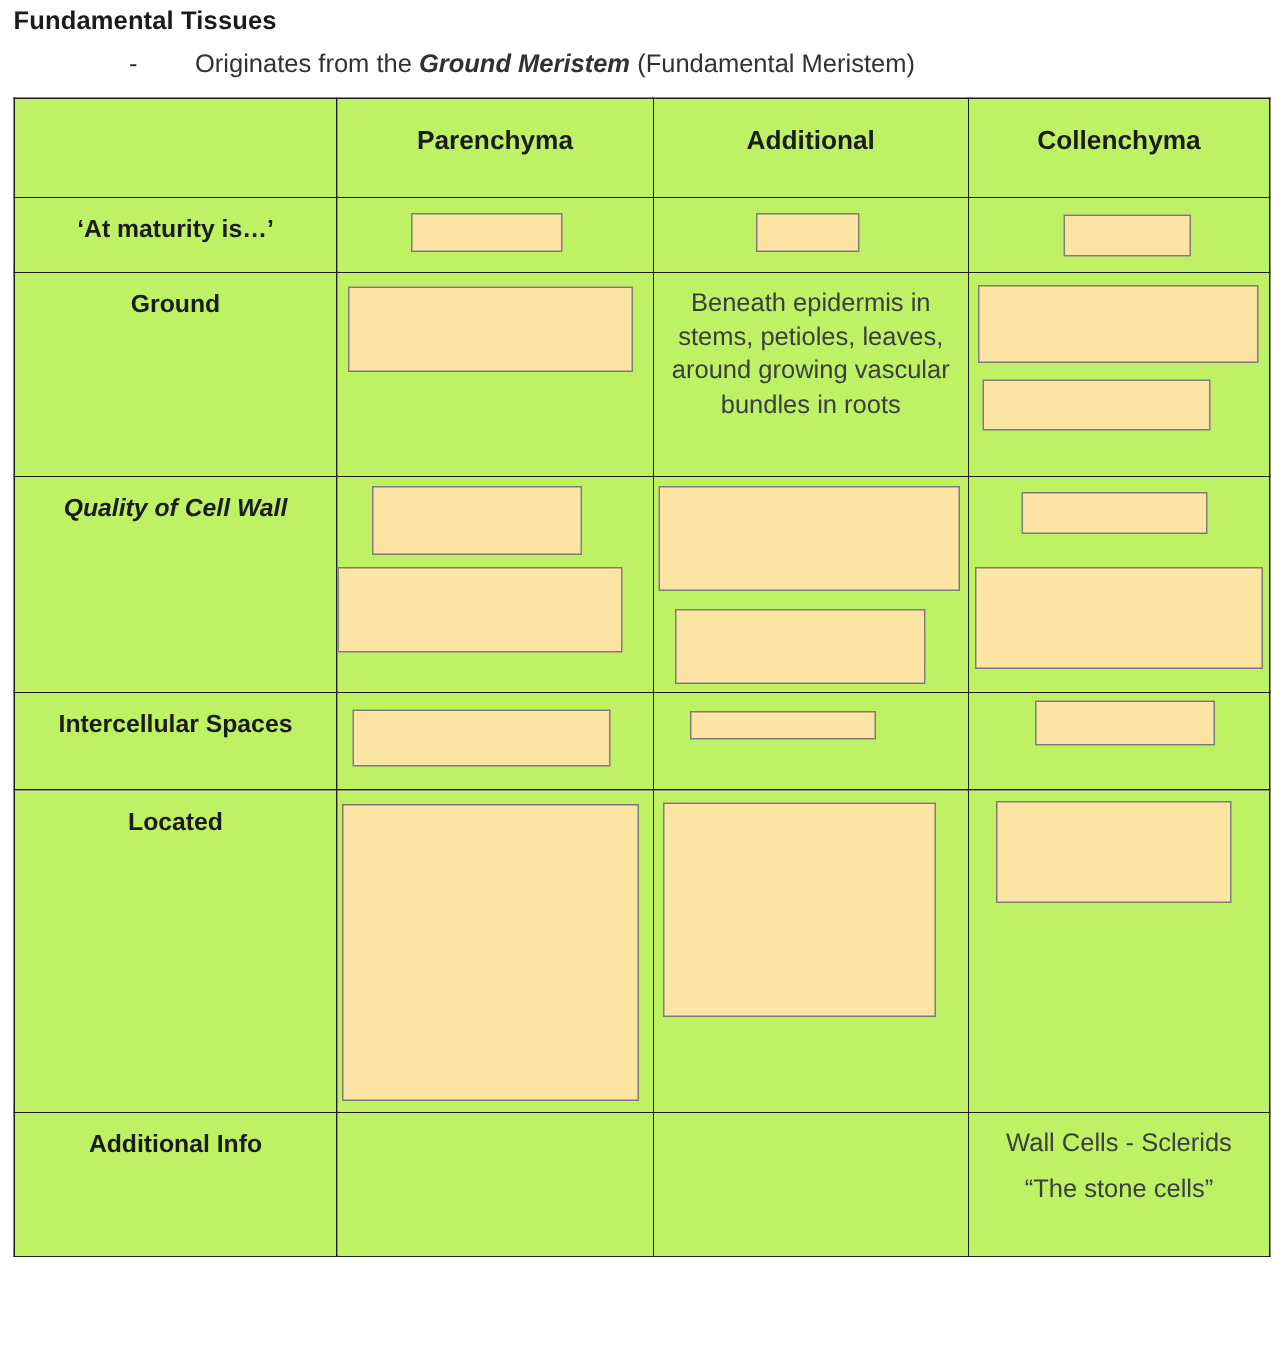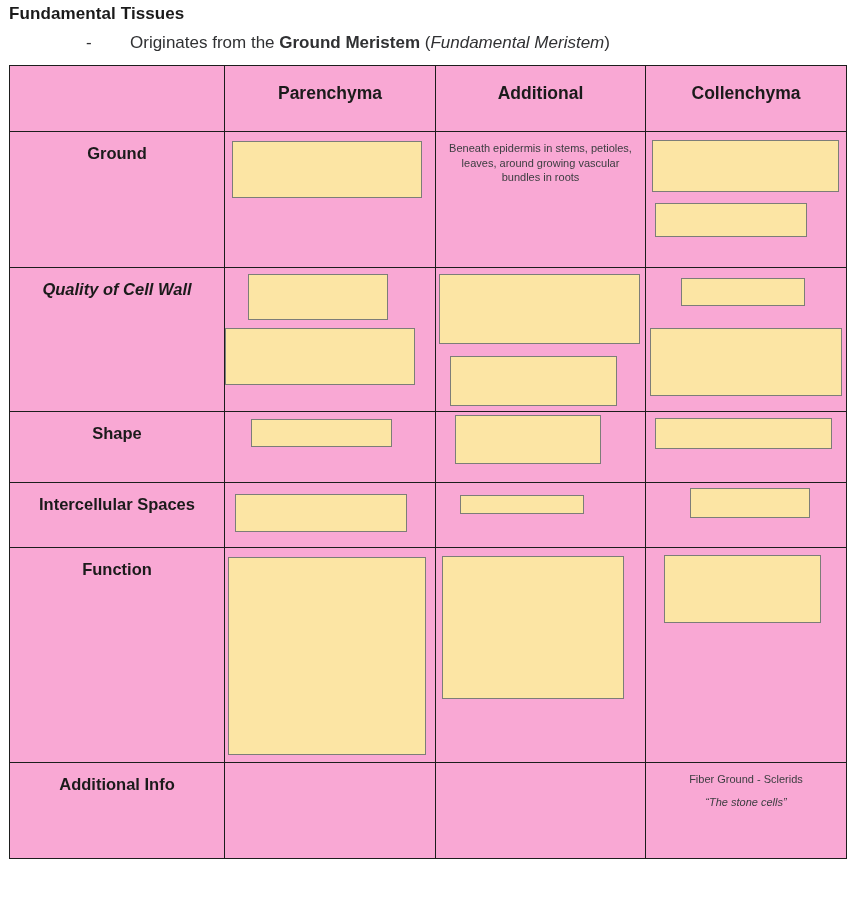--- a/index.html
+++ b/index.html
@@ -44,41 +44,41 @@
     color: #303133;
     white-space: nowrap;
   }
   .bullet-dash {
     display: inline-block;
     width: 44px;
     color: #303133;
   }
   .bi {
     font-weight: bold;
+    font-style: italic;
   }
   .it {
-    font-style: italic;
   }
 
   
   .tbl {
     position: absolute;
     left: 9px;
     top: 65px;
     width: 837px;
     border-collapse: collapse;
     table-layout: fixed;
     background: #ffffff;
   }
   .tbl td {
     border: 1.6px solid #1d1d1d;
     padding: 0;
     vertical-align: top;
     position: relative;
-    background: #f9a8d4;
+    background: #bef264;
   }
 
   col.c-label { width: 215px; }
   col.c-par   { width: 211px; }
   col.c-col   { width: 210px; }
   col.c-scl   { width: 201px; }
 
   
   .cellbox {
     position: relative;
@@ -100,21 +100,21 @@
   .colhead {
     font-size: 17.5px;
     font-weight: bold;
     text-align: center;
     color: #1b1b1b;
     padding-top: 17px;
     box-sizing: border-box;
   }
 
   .celltext {
-    font-size: 11px;
+    font-size: 17px;
     line-height: 1.33;
     text-align: center;
     color: #3b3d40;
     padding: 9px 10px 8px 10px;
     box-sizing: border-box;
   }
 
   
   .redaction {
     position: absolute;
@@ -148,20 +148,40 @@
             <div class="colhead">Parenchyma</div>
           </td>
           <td style="height: 65px;">
             <div class="colhead">Additional</div>
           </td>
           <td style="height: 65px;">
             <div class="colhead">Collenchyma</div>
           </td>
         </tr>
         <tr>
+          <td style="height: 49px;">
+            <div class="rowhead">‘At maturity is…’</div>
+          </td>
+          <td style="height: 49px;">
+            <div class="cellbox" style="height: 46px;">
+              <div class="redaction" style="left: 49px; top: 10px; width: 101px; height: 26px; background: rgb(252, 229, 164); border-color: rgb(125, 125, 120);"></div>
+            </div>
+          </td>
+          <td style="height: 49px;">
+            <div class="cellbox" style="height: 46px;">
+              <div class="redaction" style="left: 68px; top: 10px; width: 69px; height: 26px; background: rgb(252, 229, 164); border-color: rgb(125, 125, 120);"></div>
+            </div>
+          </td>
+          <td style="height: 49px;">
+            <div class="cellbox" style="height: 46px;">
+              <div class="redaction" style="left: 63px; top: 11px; width: 85px; height: 28px; background: rgb(252, 229, 164); border-color: rgb(125, 125, 120);"></div>
+            </div>
+          </td>
+        </tr>
+        <tr>
           <td style="height: 135px;">
             <div class="rowhead">Ground</div>
           </td>
           <td style="height: 135px;">
             <div class="cellbox" style="height: 132px;">
               <div class="redaction" style="left: 7px; top: 9px; width: 190px; height: 57px; background: rgb(252, 229, 164); border-color: rgb(125, 125, 120);"></div>
             </div>
           </td>
           <td style="height: 135px;">
             <div class="cellbox" style="height: 132px;">
@@ -192,40 +212,20 @@
             </div>
           </td>
           <td style="height: 143px;">
             <div class="cellbox" style="height: 140px;">
               <div class="redaction" style="left: 35px; top: 10px; width: 124px; height: 28px; background: rgb(252, 229, 164); border-color: rgb(125, 125, 120);"></div>
               <div class="redaction" style="left: 4px; top: 60px; width: 192px; height: 68px; background: rgb(252, 229, 164); border-color: rgb(125, 125, 120);"></div>
             </div>
           </td>
         </tr>
         <tr>
-          <td style="height: 70px;">
-            <div class="rowhead">Shape</div>
-          </td>
-          <td style="height: 70px;">
-            <div class="cellbox" style="height: 67px;">
-              <div class="redaction" style="left: 26px; top: 7px; width: 141px; height: 28px; background: rgb(252, 229, 164); border-color: rgb(125, 125, 120);"></div>
-            </div>
-          </td>
-          <td style="height: 70px;">
-            <div class="cellbox" style="height: 67px;">
-              <div class="redaction" style="left: 19px; top: 3px; width: 146px; height: 49px; background: rgb(252, 229, 164); border-color: rgb(125, 125, 120);"></div>
-            </div>
-          </td>
-          <td style="height: 70px;">
-            <div class="cellbox" style="height: 67px;">
-              <div class="redaction" style="left: 9px; top: 6px; width: 177px; height: 31px; background: rgb(252, 229, 164); border-color: rgb(125, 125, 120);"></div>
-            </div>
-          </td>
-        </tr>
-        <tr>
           <td style="height: 64px;">
             <div class="rowhead">Intercellular Spaces</div>
           </td>
           <td style="height: 64px;">
             <div class="cellbox" style="height: 61px;">
               <div class="redaction" style="left: 10px; top: 11px; width: 172px; height: 38px; background: rgb(252, 229, 164); border-color: rgb(125, 125, 120);"></div>
             </div>
           </td>
           <td style="height: 64px;">
             <div class="cellbox" style="height: 61px;">
@@ -233,21 +233,21 @@
             </div>
           </td>
           <td style="height: 64px;">
             <div class="cellbox" style="height: 61px;">
               <div class="redaction" style="left: 44px; top: 5px; width: 120px; height: 30px; background: rgb(252, 229, 164); border-color: rgb(125, 125, 120);"></div>
             </div>
           </td>
         </tr>
         <tr>
           <td style="height: 214px;">
-            <div class="rowhead">Function</div>
+            <div class="rowhead">Located</div>
           </td>
           <td style="height: 214px;">
             <div class="cellbox" style="height: 211px;">
               <div class="redaction" style="left: 3px; top: 9px; width: 198px; height: 198px; background: rgb(252, 229, 164); border-color: rgb(125, 125, 120);"></div>
             </div>
           </td>
           <td style="height: 214px;">
             <div class="cellbox" style="height: 211px;">
               <div class="redaction" style="left: 6px; top: 8px; width: 182px; height: 143px; background: rgb(252, 229, 164); border-color: rgb(125, 125, 120);"></div>
             </div>
@@ -263,21 +263,21 @@
             <div class="rowhead">Additional Info</div>
           </td>
           <td style="height: 95px;">
             <div class="cellbox" style="height: 92px;"></div>
           </td>
           <td style="height: 95px;">
             <div class="cellbox" style="height: 92px;"></div>
           </td>
           <td style="height: 95px;">
             <div class="cellbox" style="height: 92px;">
-              <div class="celltext">Fiber Ground - Sclerids</div>
+              <div class="celltext">Wall Cells - Sclerids</div>
               <div class="celltext it" style="padding-top: 0px;">“The stone cells”</div>
             </div>
           </td>
         </tr>
       </tbody>
   </table>
 
 </div>
 
 </body></html>

